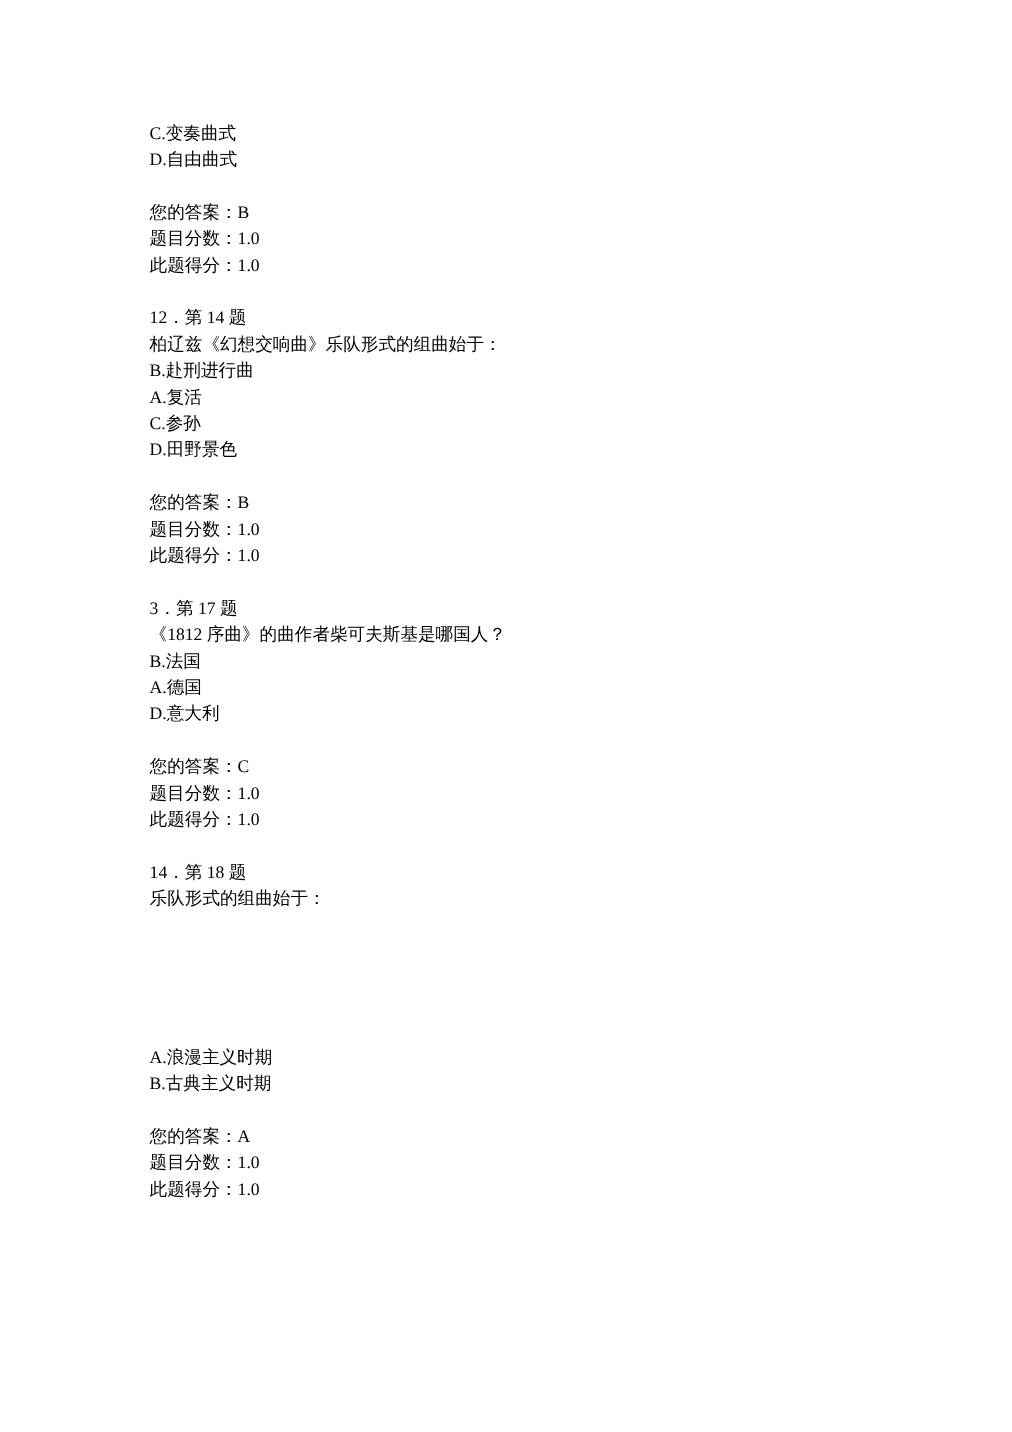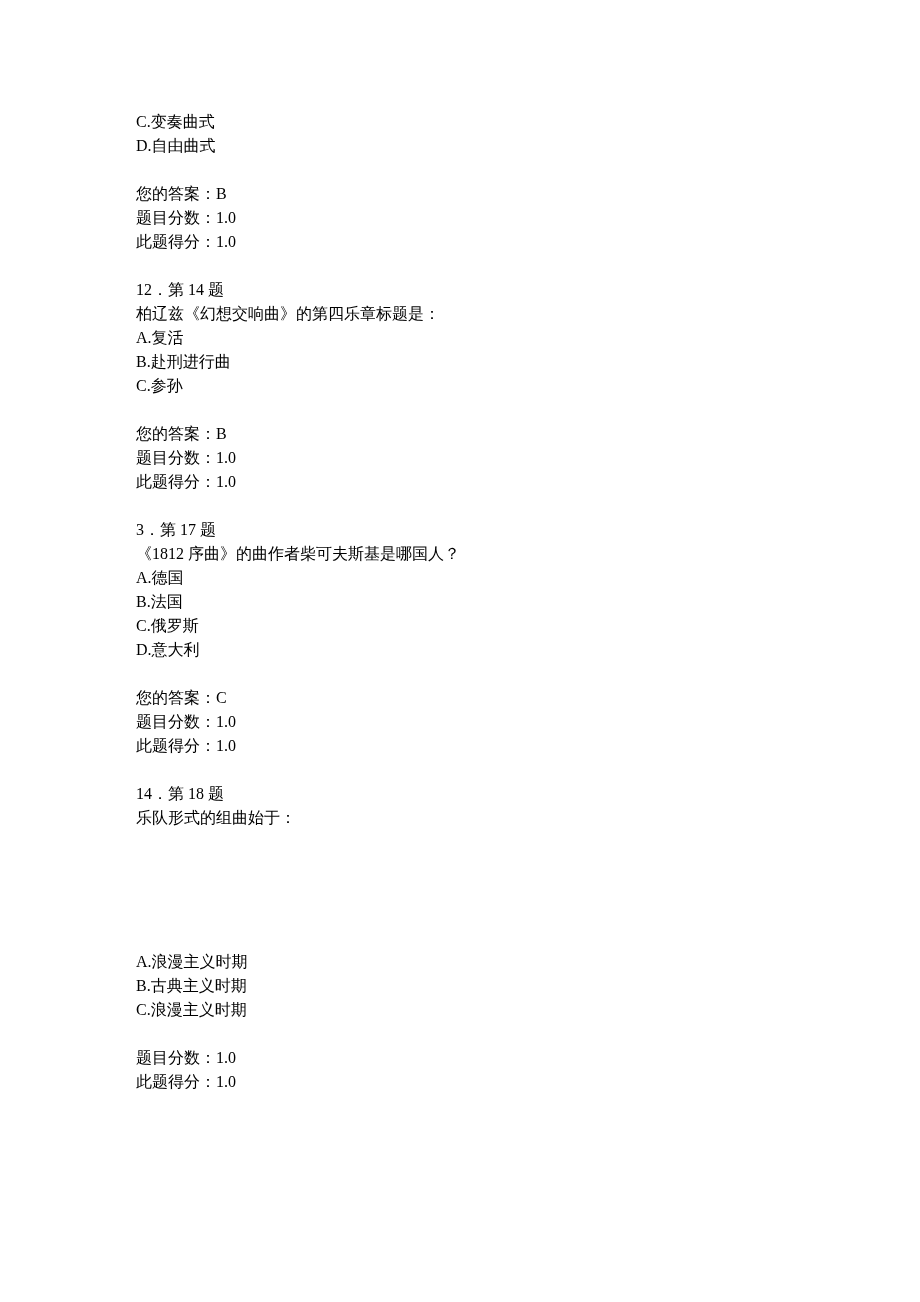--- a/index.html
+++ b/index.html
@@ -31,47 +31,47 @@
 
   <div class="line">C.变奏曲式</div>
   <div class="line">D.自由曲式</div>
   <div class="line">&nbsp;</div>
   <div class="line">您的答案：B</div>
   <div class="line">题目分数：1.0</div>
   <div class="line">此题得分：1.0</div>
   <div class="line">&nbsp;</div>
 
   <div class="line">12．第 14 题</div>
-  <div class="line">柏辽兹《幻想交响曲》的第四乐章标题是：</div>
+  <div class="line">柏辽兹《幻想交响曲》乐队形式的组曲始于：</div>
+  <div class="line">B.赴刑进行曲</div>
   <div class="line">A.复活</div>
-  <div class="line">B.赴刑进行曲</div>
   <div class="line">C.参孙</div>
+  <div class="line">D.田野景色</div>
   <div class="line">&nbsp;</div>
   <div class="line">您的答案：B</div>
   <div class="line">题目分数：1.0</div>
   <div class="line">此题得分：1.0</div>
   <div class="line">&nbsp;</div>
 
   <div class="line">3．第 17 题</div>
   <div class="line">《1812 序曲》的曲作者柴可夫斯基是哪国人？</div>
+  <div class="line">B.法国</div>
   <div class="line">A.德国</div>
-  <div class="line">B.法国</div>
-  <div class="line">C.俄罗斯</div>
   <div class="line">D.意大利</div>
   <div class="line">&nbsp;</div>
   <div class="line">您的答案：C</div>
   <div class="line">题目分数：1.0</div>
   <div class="line">此题得分：1.0</div>
   <div class="line">&nbsp;</div>
 
   <div class="line">14．第 18 题</div>
   <div class="line">乐队形式的组曲始于：</div>
 
   <div class="big-gap"></div>
 
   <div class="line">A.浪漫主义时期</div>
   <div class="line">B.古典主义时期</div>
-  <div class="line">C.浪漫主义时期</div>
   <div class="line">&nbsp;</div>
+  <div class="line">您的答案：A</div>
   <div class="line">题目分数：1.0</div>
   <div class="line">此题得分：1.0</div>
 
 </div>
 
 </body></html>

